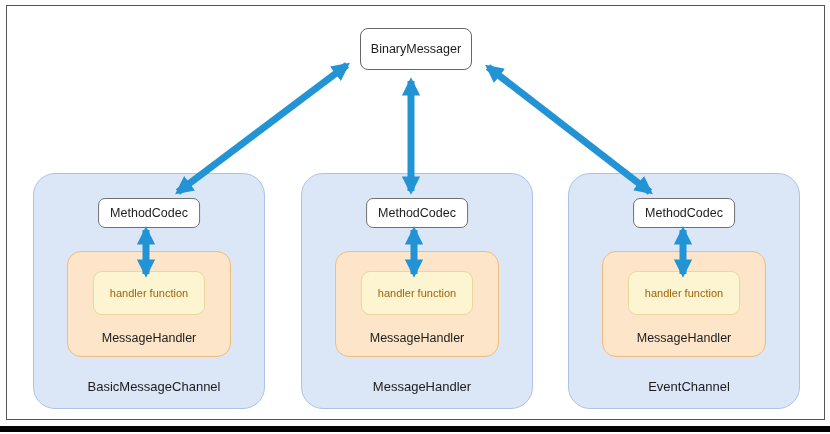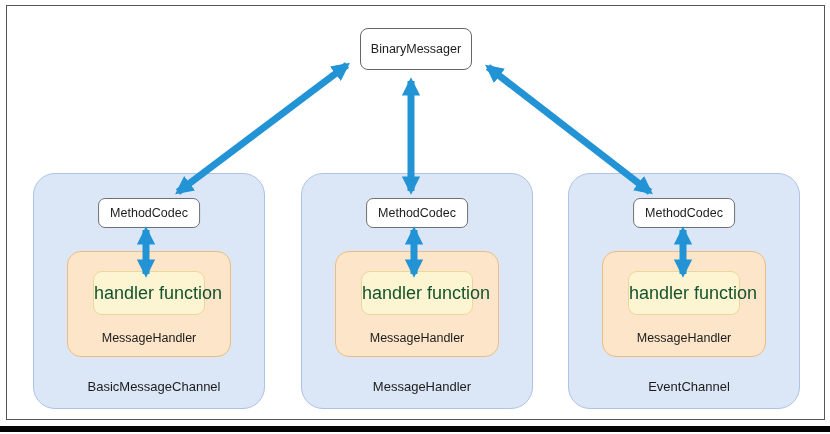--- a/index.html
+++ b/index.html
@@ -32,21 +32,21 @@
   }
   .handler-wrap {
     position:absolute; top:77px; left:50%; transform:translateX(-50%);
     width:162px; height:104px;
     background:#fce5c8; border:1px solid #eebd7d; border-radius:14px;
   }
   .handler-fn {
     position:absolute; top:19px; left:50%; transform:translateX(-50%);
     width:110px; height:42px; line-height:42px; text-align:center;
     background:#fdf5d2; border:1px solid #e9d89d; border-radius:9px;
-    font-size:18px; color:#14532d; white-space:nowrap;
+    font-size:11px; color:#a16207; white-space:nowrap;
   }
   .handler-label {
     position:absolute; bottom:11px; left:0; width:100%; text-align:center;
     font-size:12.5px; color:#1c1c1c;
   }
   .channel-label {
     position:absolute; bottom:14px; left:5px; width:100%; text-align:center;
     font-size:13px; color:#1c1c1c;
   }
   .arrows {

